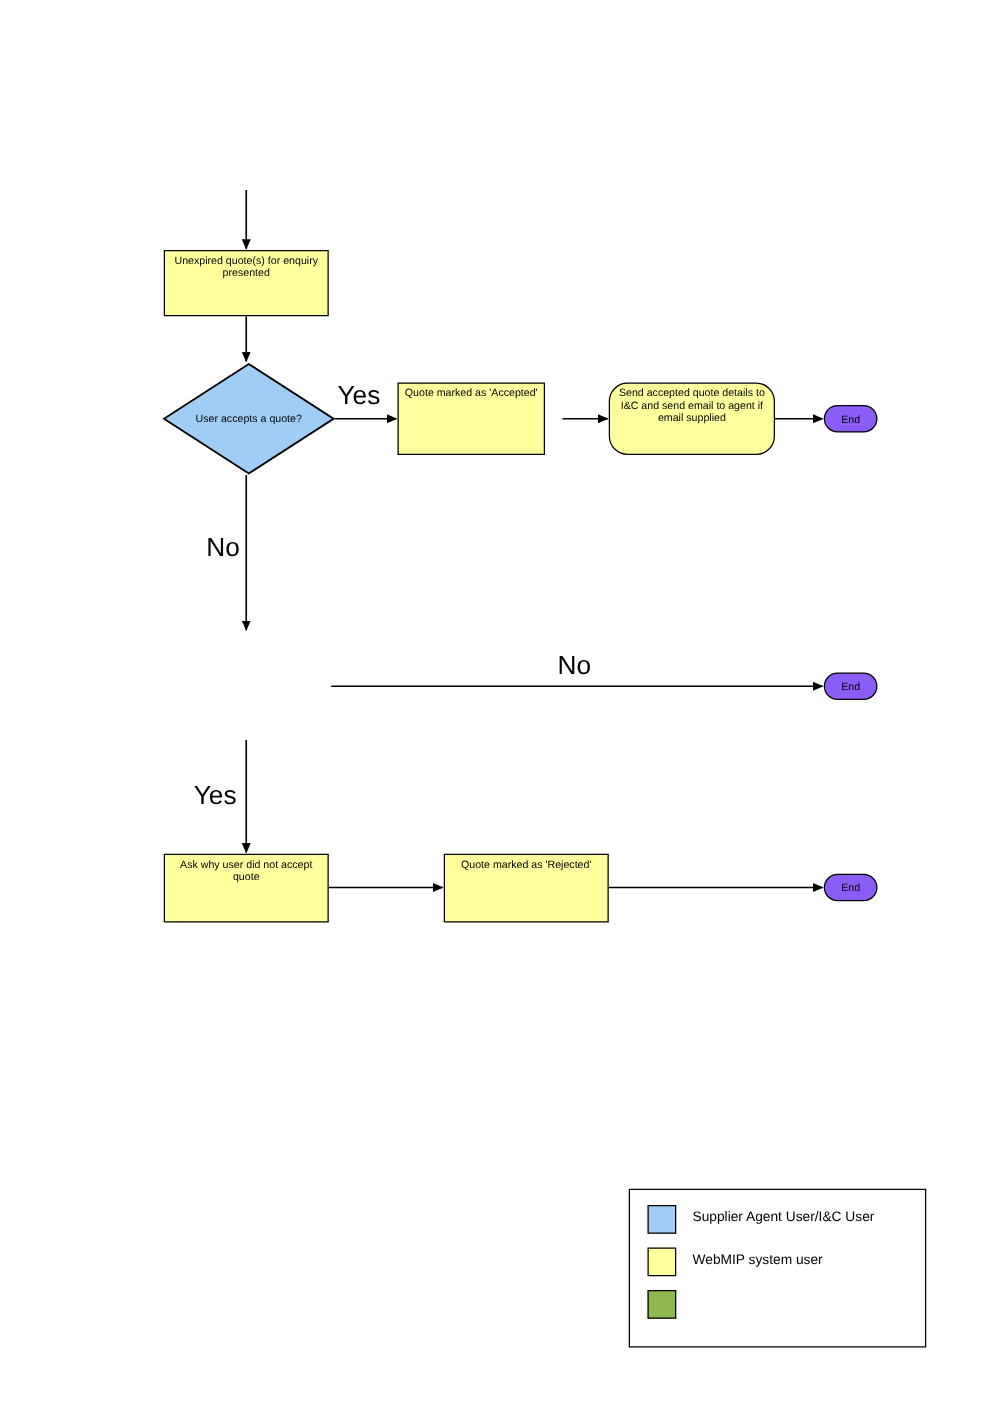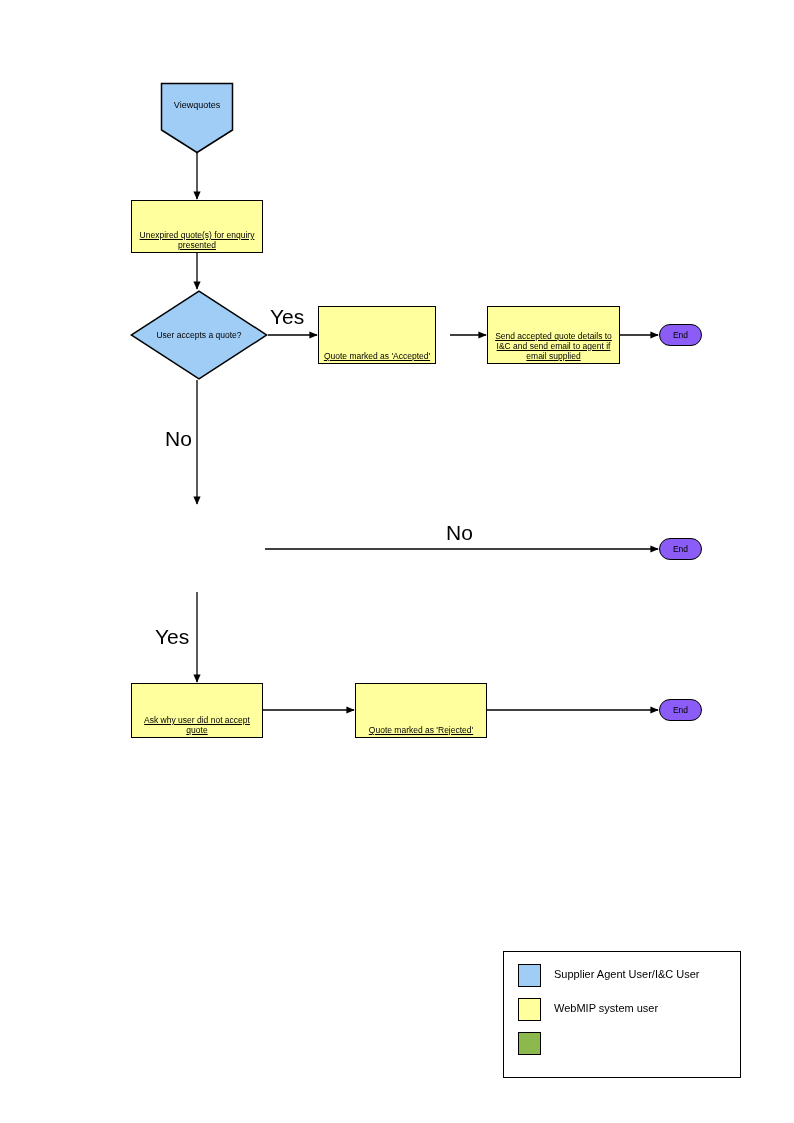--- a/index.html
+++ b/index.html
@@ -17,26 +17,25 @@
   #canvas {
     position: absolute;
     left: 0; top: 0;
     width: 794px;
     height: 1123px;
   }
   .node {
     position: absolute;
     box-sizing: border-box;
     display: flex;
-    align-items: flex-end;
+    align-items: flex-start;
     justify-content: center;
     text-align: center;
     color: #000000;
     line-height: 1.18;
-    text-decoration: underline;
   }
   
   .proc {
     background: #FFFF9E;
     border: 1.5px solid #000000;
     font-size: 8.5px;
     padding: 2px 4px;
   }
   
   .start-wrap {
@@ -154,43 +153,37 @@
       <line x1="265" y1="549" x2="658" y2="549" marker-end="url(#arrow)"></line>
 
       <line x1="197" y1="592" x2="197" y2="682" marker-end="url(#arrow)"></line>
 
       <line x1="263" y1="710" x2="354" y2="710" marker-end="url(#arrow)"></line>
 
       <line x1="487" y1="710" x2="658" y2="710" marker-end="url(#arrow)"></line>
     </g>
   </svg>
 
-  <div class="start-wrap" style="left:160px; top:82px; width:74px; height:72px;">
-    <svg width="74" height="72" viewBox="0 0 74 72">
-      <polygon points="1.5,1.5 72.5,1.5 72.5,48 37,70.5 1.5,48" fill="#9FCDF5" stroke="#000000" stroke-width="1.5"></polygon>
-    </svg>
-    <div class="start-label">Viewquotes</div>
-  </div>
 
   <div class="node proc" style="left:131px; top:200px; width:132px; height:53px;">
     <span>Unexpired quote(s) for enquiry presented</span>
   </div>
 
   <div class="diamond-wrap" style="left:130px; top:290px; width:138px; height:90px;">
     <svg width="138" height="90" viewBox="0 0 138 90">
       <polygon points="69,1.2 136.8,45 69,88.8 1.2,45" fill="#9FCDF5" stroke="#000000" stroke-width="1.5"></polygon>
     </svg>
     <div class="diamond-label">User accepts a quote?</div>
   </div>
 
   <div class="node proc" style="left:318px; top:306px; width:118px; height:58px;">
     <span>Quote  marked as 'Accepted'</span>
   </div>
 
-  <div class="node proc" style="left:487px; top:306px; width:133px; height:58px;">
+  <div class="node proc" style="left:487px; top:306px; width:133px; height:58px;border-radius:15px;">
     <span>Send accepted quote details to I&amp;C and send email to agent if email supplied</span>
   </div>
 
   <div class="endnode" style="left:659px; top:324px; width:43px; height:22px;">
     <span>End</span>
   </div>
 
 
   <div class="endnode" style="left:659px; top:538px; width:43px; height:22px;">
     <span>End</span>

